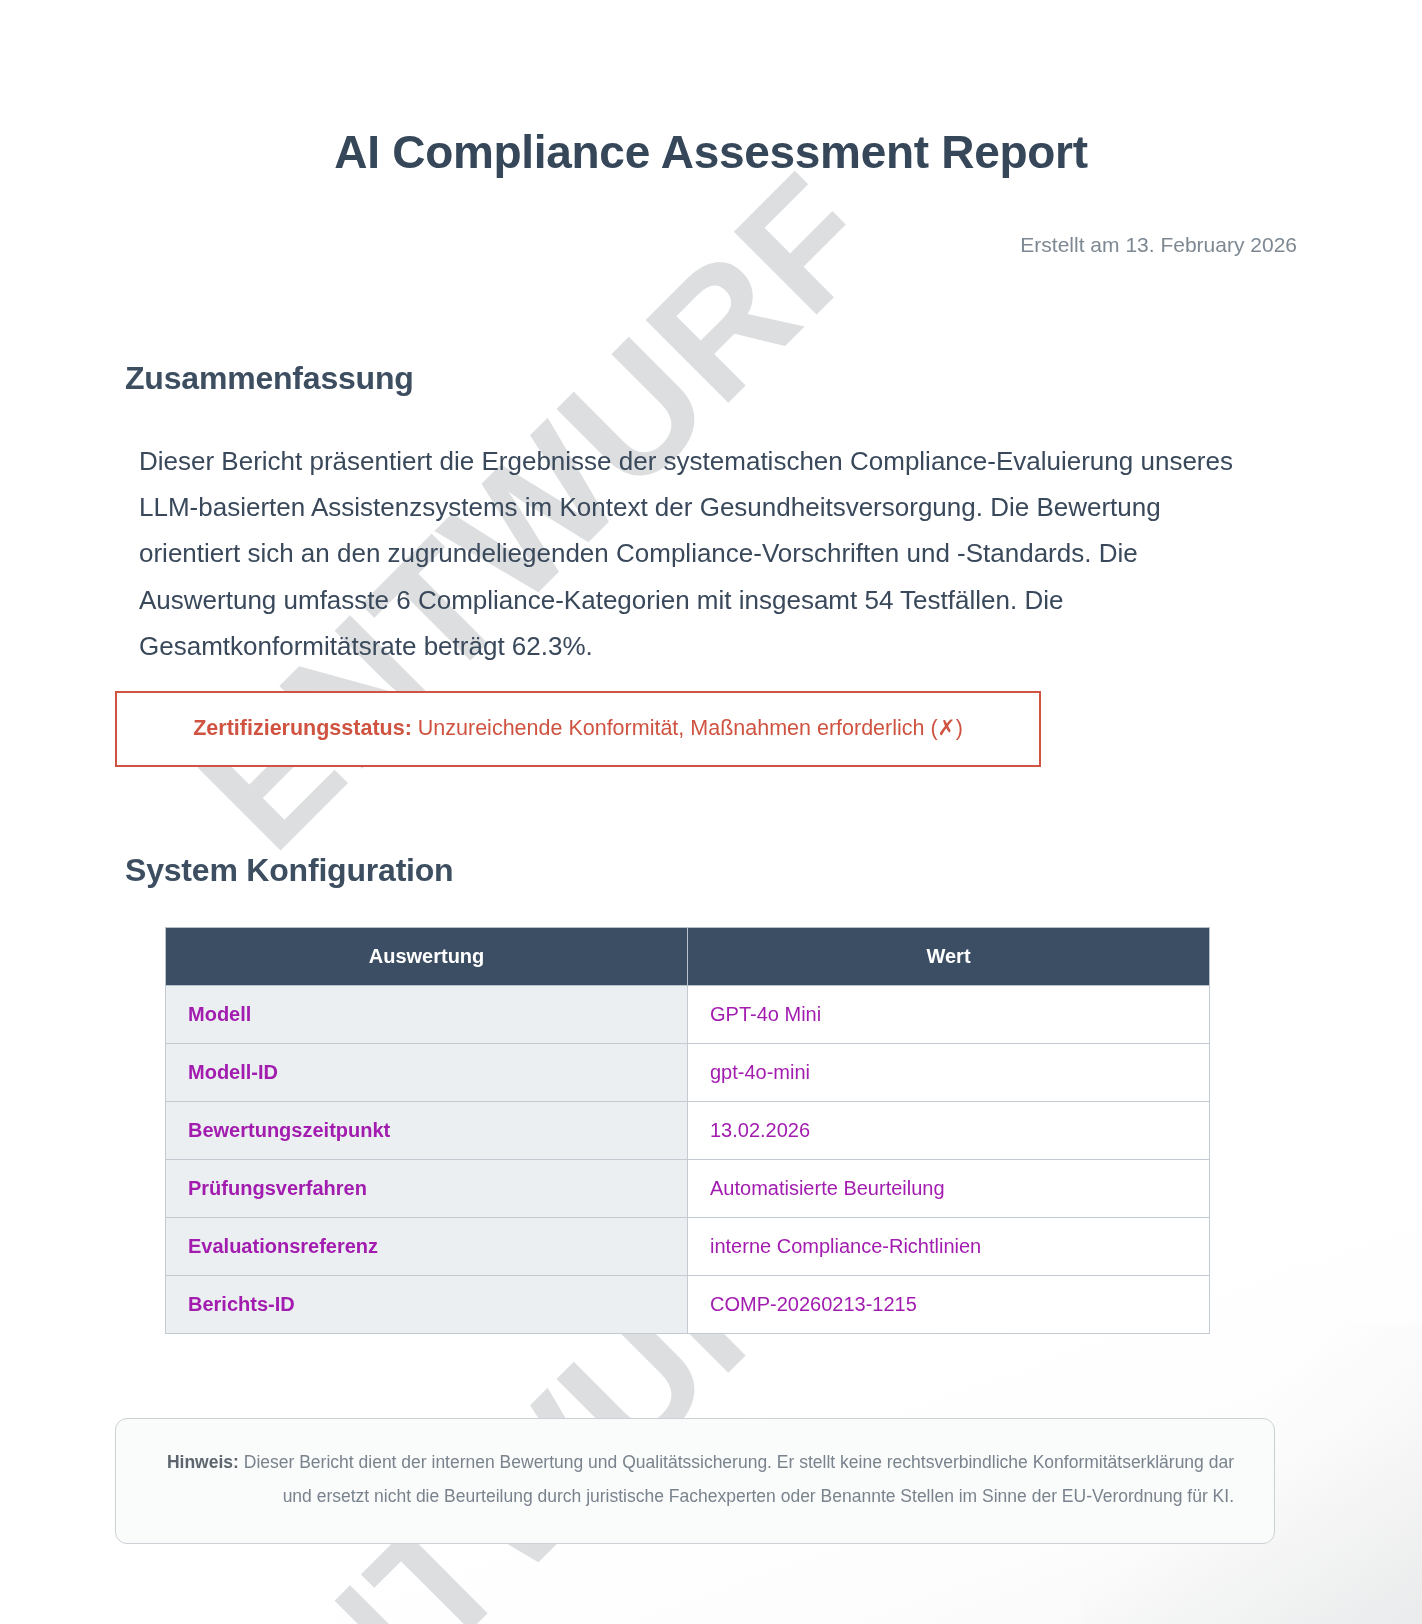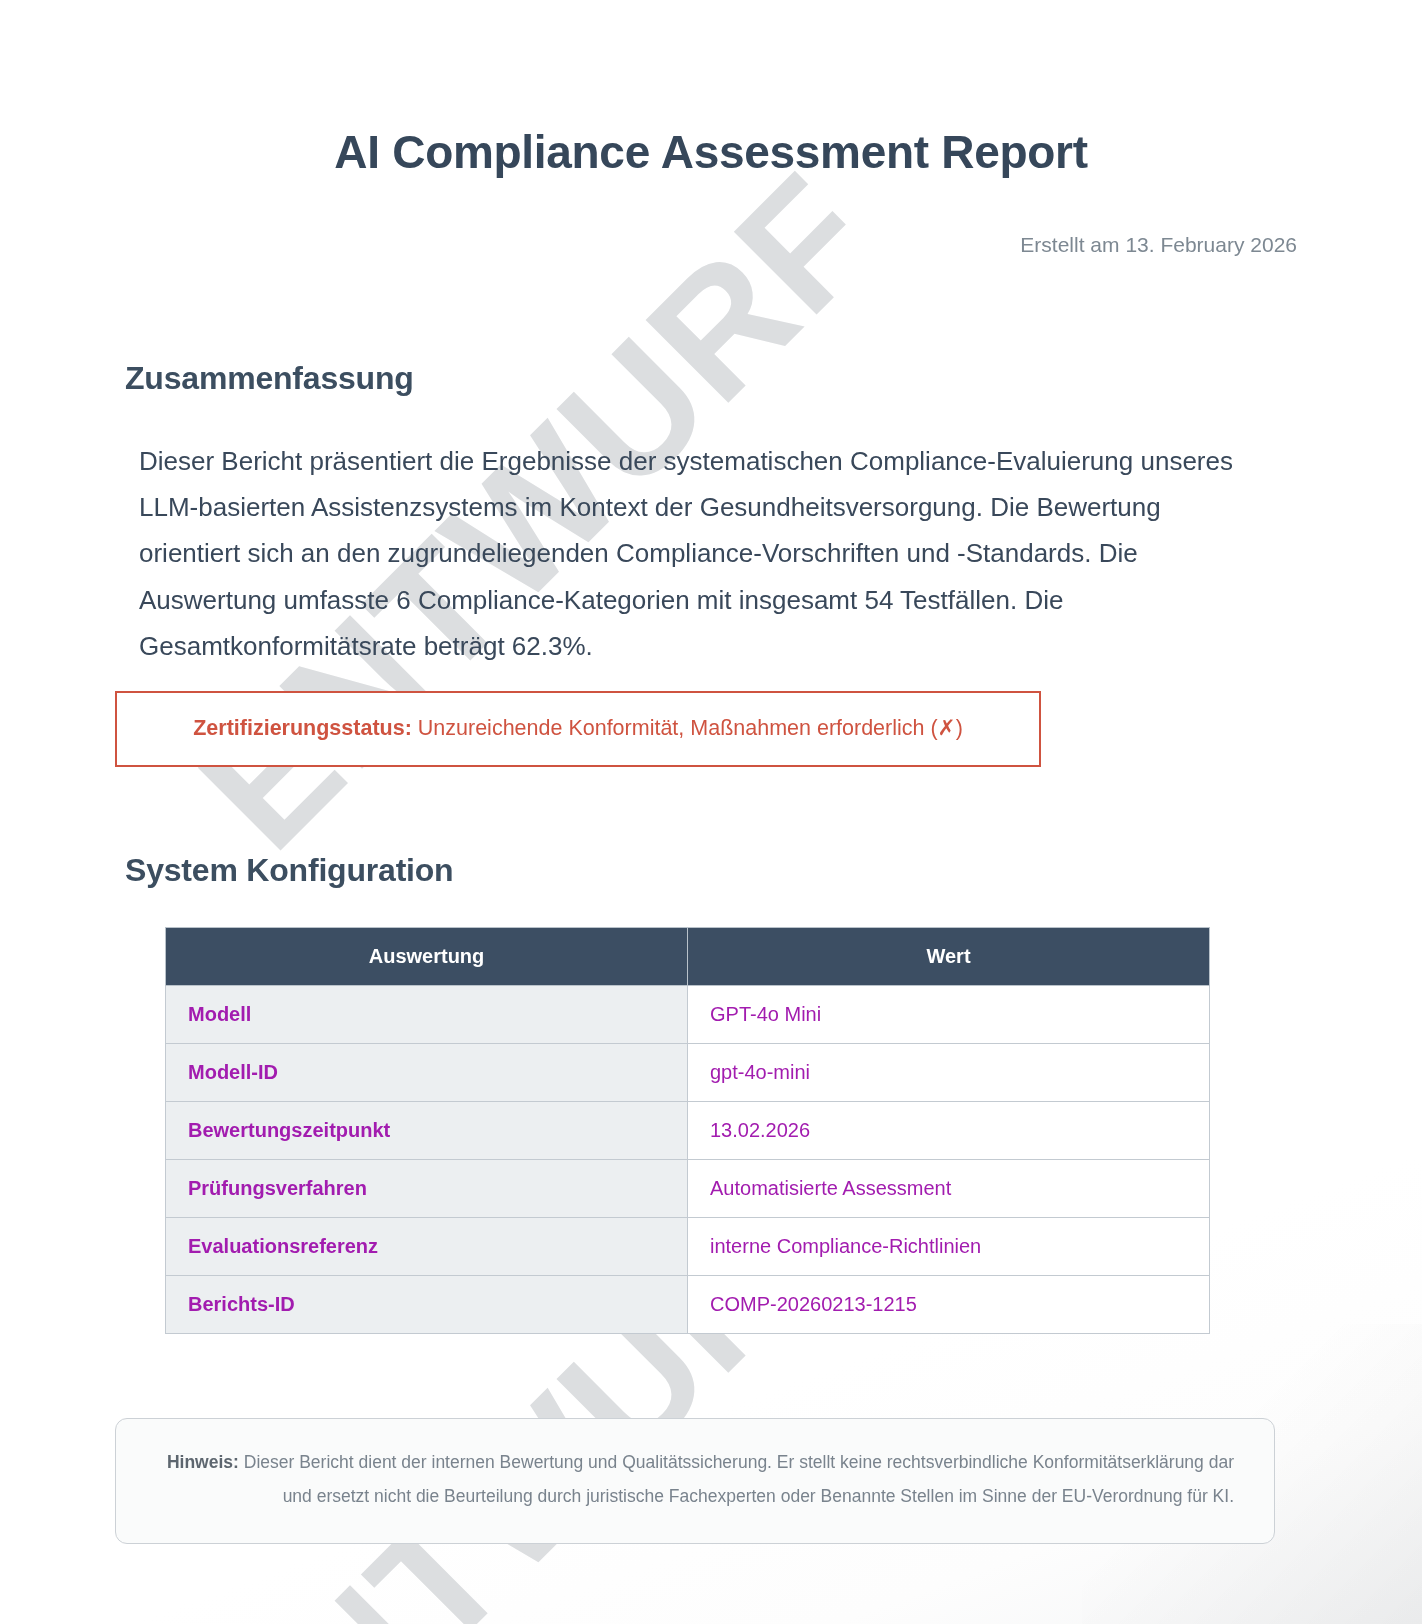--- a/index.html
+++ b/index.html
@@ -221,21 +221,21 @@
           <tr>
             <td class="param-cell">Modell-ID</td>
             <td class="value-cell">gpt-4o-mini</td>
           </tr>
           <tr>
             <td class="param-cell">Bewertungszeitpunkt</td>
             <td class="value-cell">13.02.2026</td>
           </tr>
           <tr>
             <td class="param-cell">Prüfungsverfahren</td>
-            <td class="value-cell">Automatisierte Assessment</td>
+            <td class="value-cell">Automatisierte Beurteilung</td>
           </tr>
           <tr>
             <td class="param-cell">Evaluationsreferenz</td>
             <td class="value-cell">interne Compliance-Richtlinien</td>
           </tr>
           <tr>
             <td class="param-cell">Berichts-ID</td>
             <td class="value-cell">COMP-20260213-1215</td>
           </tr>
         </tbody>

